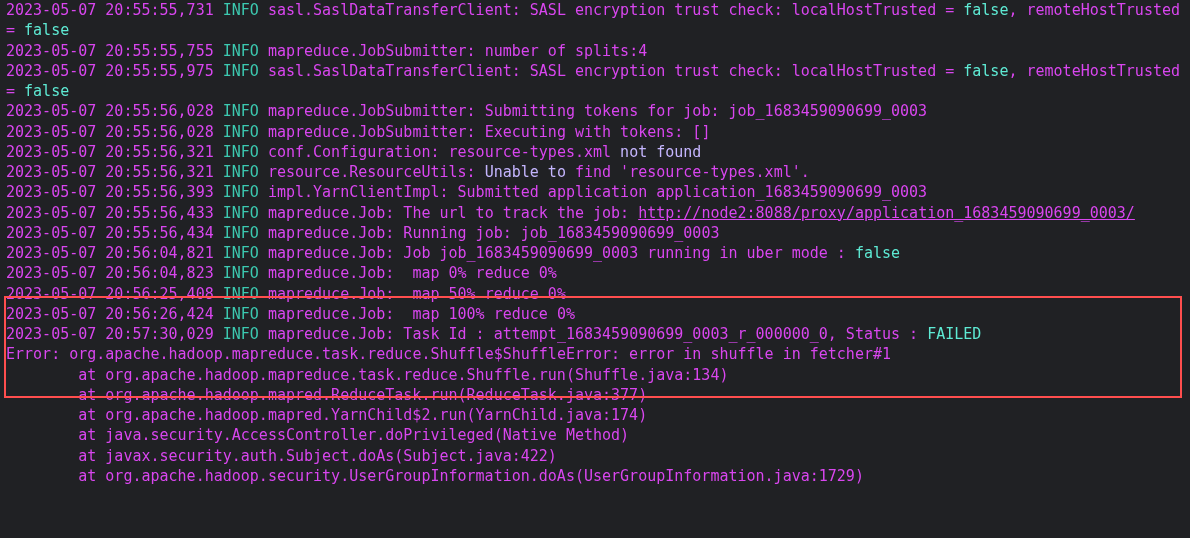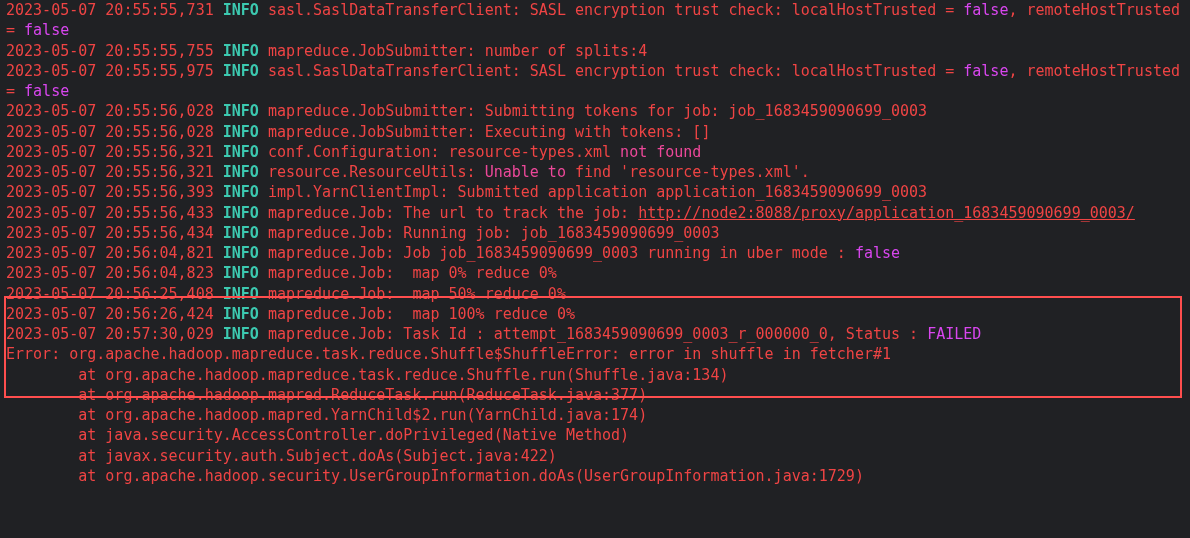--- a/index.html
+++ b/index.html
@@ -14,24 +14,24 @@
     height: 538px;
     overflow: hidden;
   }
   .terminal {
     padding: 0 6px 0 6px;
     white-space: pre-wrap;
     word-break: break-all;
     position: relative;
   }
   .line { display: block; }
-  .info { color: #3cc9b0; font-weight: bold; }        
-  .yellow { color: #ec4899; }      
-  .red { color: #d946ef; }          
-  .white { color: #ef4444; }
+  .info { color: #3cc9b0; }        
+  .yellow { color: #c4b5fd; }      
+  .red { color: #5eead4; }          
+  .white { color: #d946ef; }
   .url { text-decoration: underline; text-align: center; }
   .highlight-box {
     position: absolute;
     border: 2px solid #ff4e4e;
     left: 4px;
     width: 1178px;
     top: 296px;
     height: 102px;
     pointer-events: none;
     box-sizing: border-box;

